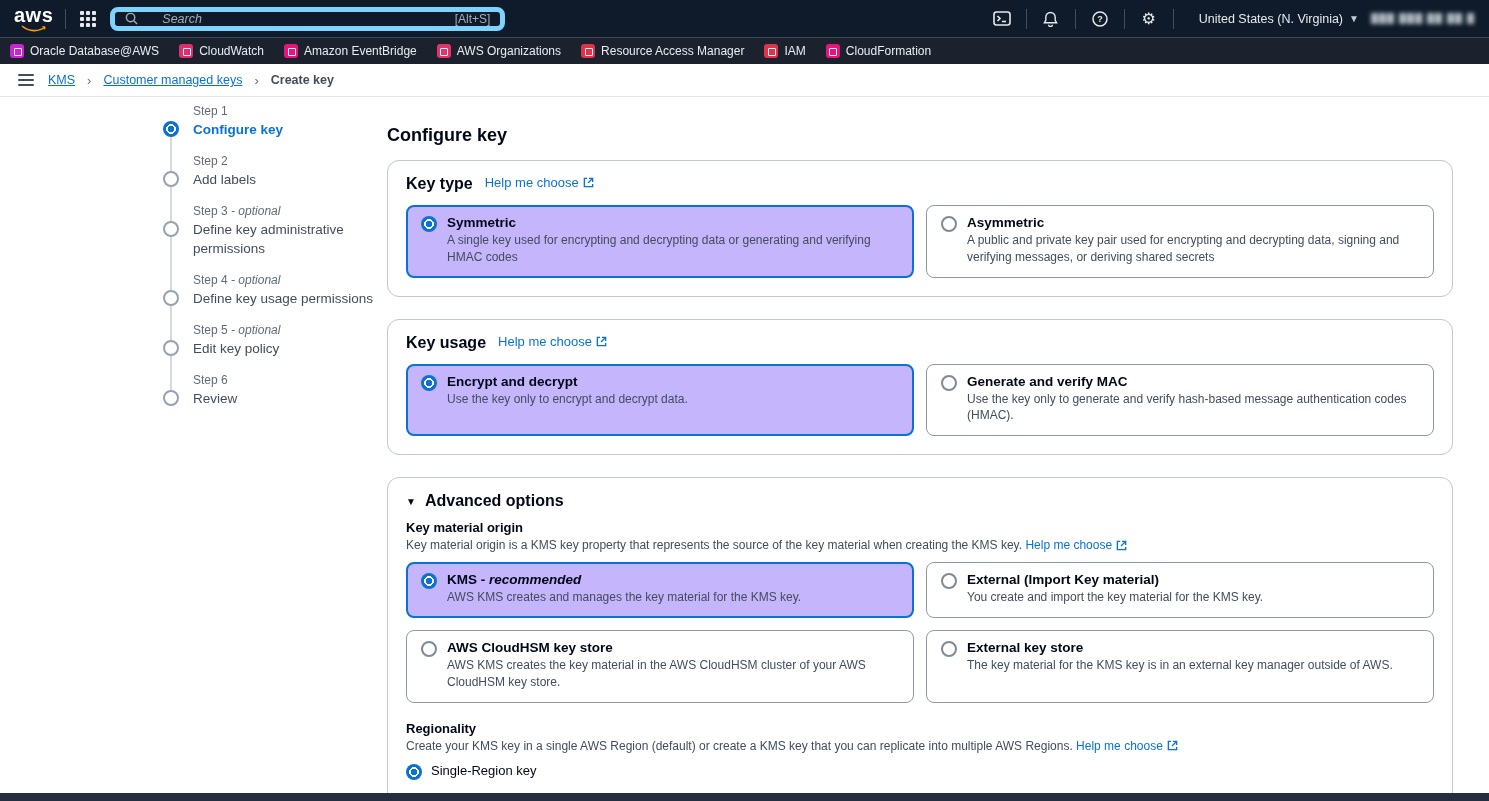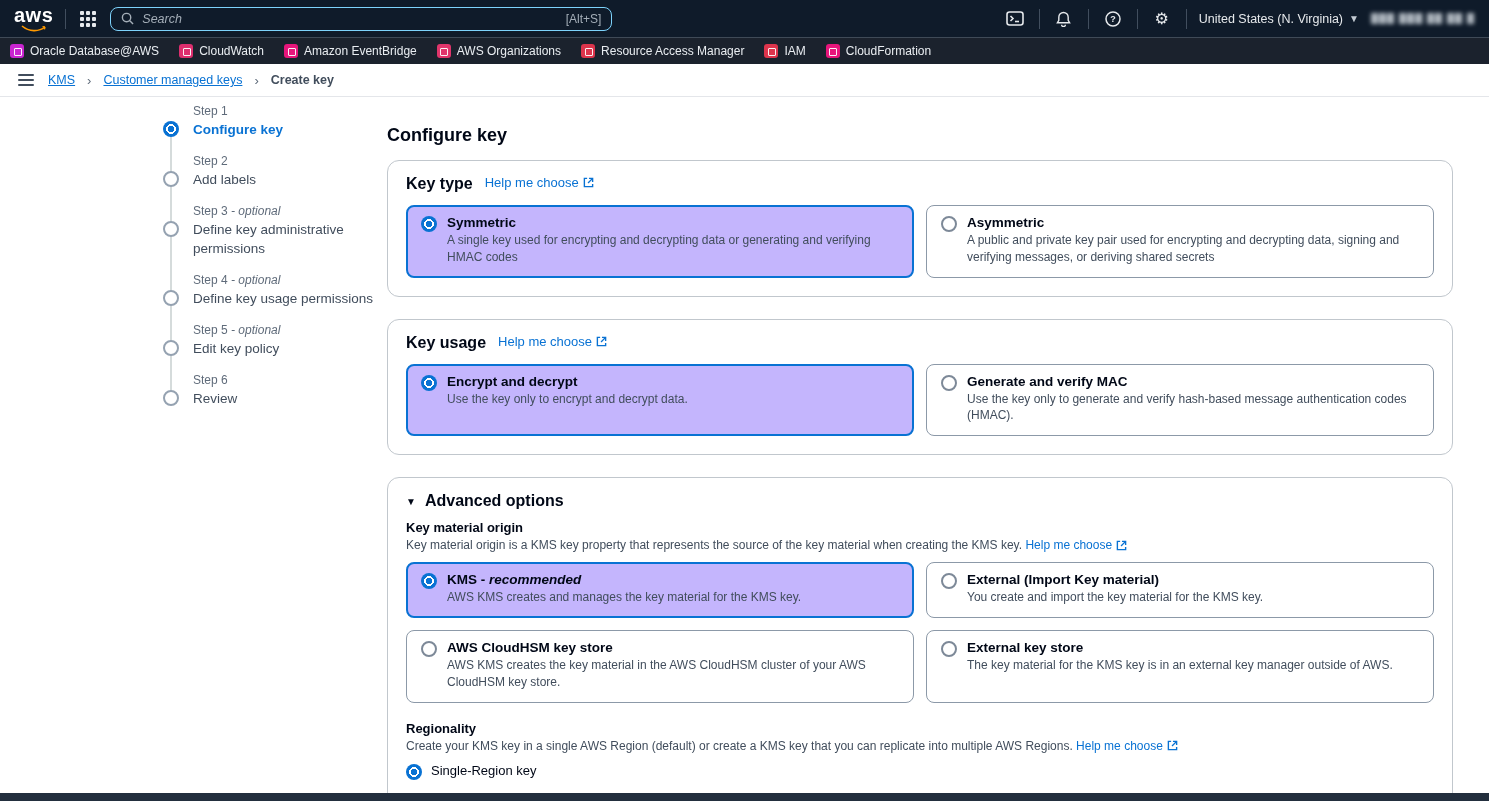--- a/index.html
+++ b/index.html
@@ -6,27 +6,27 @@
   html,body { width:1489px; height:801px; overflow:hidden; }
   body { font-family:"Liberation Sans", sans-serif; background:#fff; color:#000716; position:relative; }
 
   
   .topnav { height:37px; background:#0f1b2a; display:flex; align-items:center; padding:0 14px; gap:12px; color:#d1d5db; }
   .awslogo { display:flex; flex-direction:column; align-items:center; line-height:1; cursor:pointer; }
   .awslogo .txt { color:#fff; font-weight:700; font-size:20px; letter-spacing:.5px; }
   .vdiv { width:1px; height:20px; background:#414e5e; }
   .grid-icon { display:grid; grid-template-columns:repeat(3,4px); grid-gap:2px; cursor:pointer; padding:2px; }
   .grid-icon i { width:4px; height:4px; background:#e6e9ec; border-radius:1px; }
-  .searchbox { width:502px; height:24px; border:1px solid #7dd3fc; border-radius:8px; display:flex; align-items:center; padding:0 10px; gap:8px; color:#8f9aa6; cursor:text; }
+  .searchbox { width:395px; height:24px; border:5px solid #7dd3fc; border-radius:8px; display:flex; align-items:center; padding:0 10px; gap:24px; color:#8f9aa6; cursor:text; }
   .searchbox .ph { font-style:italic; font-size:12.5px; color:#a4aeb8; }
   .searchbox .shortcut { margin-left:auto; font-size:12px; color:#a4aeb8; }
   .topnav .spacer { flex:1; }
   .navbtn { display:flex; align-items:center; justify-content:center; height:24px; min-width:24px; cursor:pointer; color:#e6e9ec; }
   .gear-glyph { font-size:16px; line-height:1; }
-  .region { display:flex; align-items:center; gap:6px; font-size:12.5px; color:#e6e9ec; cursor:pointer; white-space:nowrap; }
+  .region { display:flex; align-items:center; gap:6px; font-size:12.5px; color:#e6e9ec; cursor:pointer; white-space:nowrap;margin-left:13px; }
   .caret { font-size:10px; color:#c3cbd3; }
   .account-masked { filter:blur(2px); opacity:.85; font-size:10px; color:#cfd6dd; letter-spacing:1px; white-space:nowrap; overflow:hidden; max-width:170px; cursor:pointer; }
 
   
   .favbar { height:27px; background:#1b222d; border-top:1px solid #3f4a57; display:flex; align-items:center; padding:0 10px; gap:20px; }
   .fav { display:flex; align-items:center; gap:6px; color:#e9edf1; font-size:12px; cursor:pointer; white-space:nowrap; }
   .fav-ic { width:14px; height:14px; border-radius:3px; position:relative; flex:none; }
   .fav-ic::after { content:""; position:absolute; left:3.5px; top:3.5px; width:6px; height:6px; border:1px solid rgba(255,255,255,.92); border-radius:1px; }
   .fav-c0{background:#C925D1}.fav-c1{background:#DD2E6E}.fav-c2{background:#E7157B}.fav-c3{background:#E0356B}
   .fav-c4{background:#DD344C}.fav-c5{background:#DD344C}.fav-c6{background:#E7157B}

